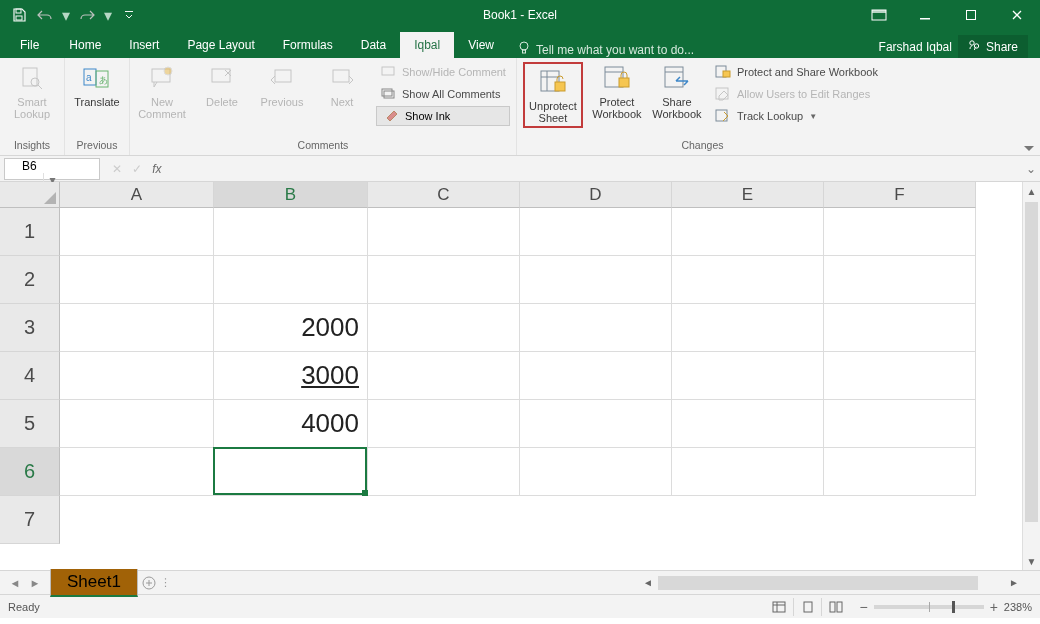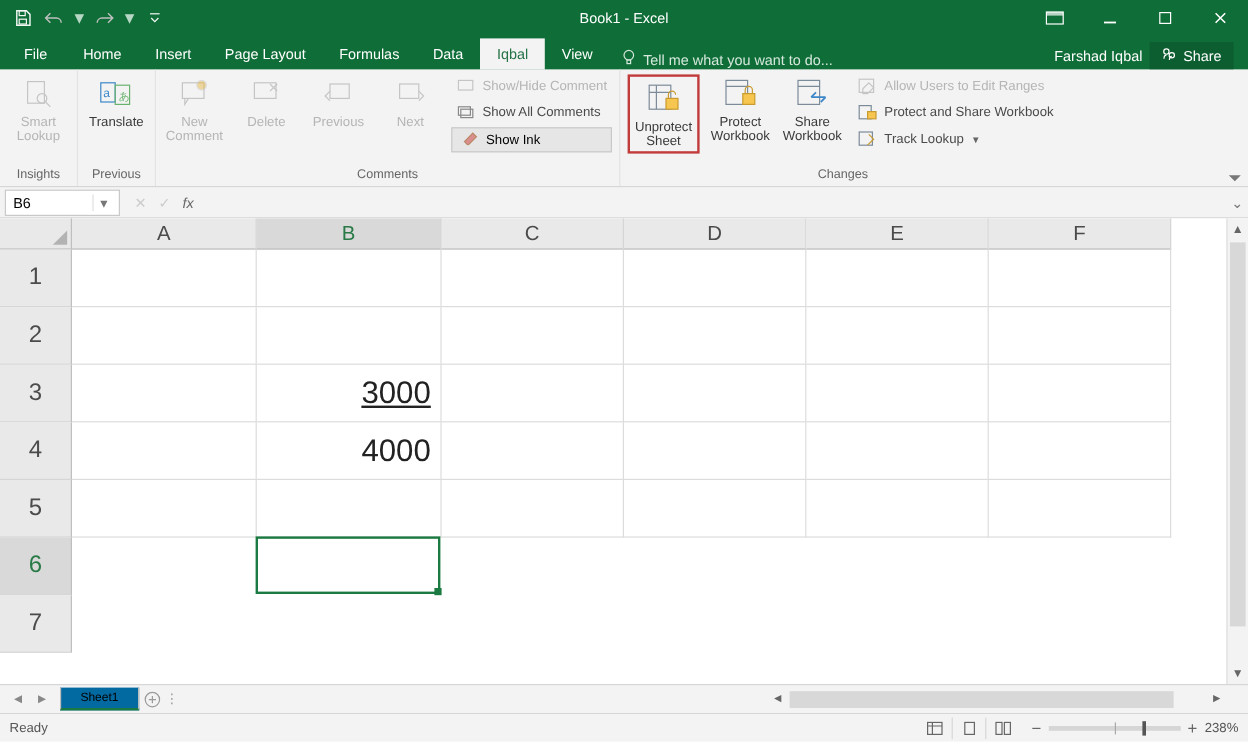--- a/index.html
+++ b/index.html
@@ -37,21 +37,21 @@
   .small-row { display: flex; align-items: center; gap: 6px; font-size: 11px; color: #4a4a4a; padding: 2px 4px; }
   .small-row .sicn { width: 16px; height: 16px; display:flex; align-items:center; justify-content:center; }
   .small-stack { display: flex; flex-direction: column; gap: 2px; }
   .showink { background: #e6e6e6; border: 1px solid #c9c9c9; padding: 2px 8px; display: flex; align-items: center; gap: 6px; }
   .highlight-box { border: 2px solid #c23b3b; padding: 2px; }
   .disabled { color: #b5b5b5; }
   .disabled svg * { stroke: #c5c5c5 !important; }
 
   
   .fbar { height: 26px; background: #f3f3f3; border-bottom: 1px solid #d6d6d6; display: flex; align-items: center; font-size: 12px; }
-  .namebox { width: 96px; height: 22px; margin: 0 4px; background:#fff; border:1px solid #c9c9c9; display:flex; align-items:center; }
+  .namebox { width: 96px; height: 22px; margin: 0 4px; background:#fff; border:1px solid #c9c9c9; display:flex; align-items:center;flex-direction:column; }
   .namebox-input { border:none; outline:none; width: 72px; padding: 0 6px; font-size: 12px; }
   .namebox-dd { width: 18px; border-left:1px solid #e0e0e0; display:flex; align-items:center; justify-content:center; color:#777; }
   .fx-ctrl { display:flex; align-items:center; gap:10px; padding:0 8px; color:#999; }
   .fx-sym { font-style: italic; color:#6a6a6a; font-size:12px; }
   .formula-input { flex:1; height:22px; border:none; outline:none; background:transparent; font-size:12px; padding:0 6px; }
   .fbar-dd { width:18px; color:#777; display:flex; align-items:center; justify-content:center; }
 
   
   .gridwrap { position: relative; height: 388px; background:#fff; }
   .col-hdrs { position:absolute; top:0; left:60px; right:18px; height:26px; display:flex; }
@@ -67,21 +67,21 @@
   .vscroll { position:absolute; top:0; right:0; width:18px; bottom:0; background:#f3f3f3; border-left:1px solid #dedede; }
   .vscroll .up, .vscroll .down { height:18px; display:flex; align-items:center; justify-content:center; color:#666; font-size:10px; }
   .vscroll .thumb { position:absolute; top:20px; left:2px; right:2px; height:320px; background:#d8d8d8; }
   .active-cell { position:absolute; border:2px solid #1b7a41; pointer-events:none; }
   .active-cell::after { content:""; position:absolute; right:-3px; bottom:-3px; width:6px; height:6px; background:#1b7a41; }
 
   
   .sheetbar { height:24px; background:#f3f3f3; border-top:1px solid #d6d6d6; display:flex; align-items:center; font-size:11px; position:relative; }
   .sheet-nav { display:flex; gap:2px; padding:0 6px; color:#888; }
   .sheet-nav .nav { width:18px; text-align:center; }
-  .sheet-tab { padding:3px 16px; background:#0369a1; border:1px solid #bcbcbc; border-bottom:2px solid #1b7a41; border-top:none; font-size:10px; }
+  .sheet-tab { padding:3px 16px; background:#a16207; border:1px solid #bcbcbc; border-bottom:2px solid #1b7a41; border-top:none; font-size:17px; }
   .sheet-add { width:22px; display:flex; align-items:center; justify-content:center; color:#6a6a6a; }
   .hscroll { position:absolute; right:18px; top:2px; bottom:2px; left:640px; background:#f3f3f3; display:flex; align-items:center; }
   .hscroll .lt, .hscroll .rt { width:16px; text-align:center; color:#666; font-size:10px; }
   .hscroll .track { flex:1; position:relative; height:14px; }
   .hscroll .thumb { position:absolute; left:2px; top:0; bottom:0; width:320px; background:#d8d8d8; }
   .grip { width:10px; color:#999; text-align:center; }
 
   
   .statusbar { height:24px; background:#f3f3f3; border-top:1px solid #d6d6d6; display:flex; align-items:center; font-size:11px; color:#555; padding:0 8px; gap:10px; }
   .statusbar .spacer { flex:1; }
@@ -323,37 +323,37 @@
             <svg width="30" height="28" viewBox="0 0 30 28">
               <rect x="3" y="3" width="18" height="20" fill="none" stroke="#7c8b99"></rect>
               <line x1="3" y1="8" x2="21" y2="8" stroke="#7c8b99"></line>
               <path d="M14 17h12M14 17l4-4M26 17l-4 4" fill="none" stroke="#3d87c9" stroke-width="1.5"></path>
             </svg>
           </div>
         <div class="lbl" style="white-space:pre">Share
 Workbook</div>
       </div>
       <div class="small-stack">
+        <div class="small-row">
+          <div class="sicn">
+              <svg width="16" height="14" viewBox="0 0 16 14">
+                <rect x="1" y="1" width="10" height="11" fill="none" stroke="#7c8b99"></rect>
+                <rect x="8" y="6" width="7" height="6" fill="#f6c651" stroke="#c99b2f"></rect>
+              </svg>
+            </div>
+          <span>Protect and Share Workbook</span>
+        </div>
         <div class="small-row disabled">
           <div class="sicn">
               <svg width="16" height="14" viewBox="0 0 16 14">
                 <rect x="1" y="1" width="12" height="11" fill="none" stroke="#c6c6c6"></rect>
                 <path d="M9 4l4 4-5 5H4V9z" fill="none" stroke="#c6c6c6"></path>
               </svg>
             </div>
           <span>Allow Users to Edit Ranges</span>
-        </div>
-        <div class="small-row">
-          <div class="sicn">
-              <svg width="16" height="14" viewBox="0 0 16 14">
-                <rect x="1" y="1" width="10" height="11" fill="none" stroke="#7c8b99"></rect>
-                <rect x="8" y="6" width="7" height="6" fill="#f6c651" stroke="#c99b2f"></rect>
-              </svg>
-            </div>
-          <span>Protect and Share Workbook</span>
         </div>
         <div class="small-row">
           <div class="sicn">
               <svg width="16" height="14" viewBox="0 0 16 14">
                 <rect x="1" y="1" width="11" height="11" fill="none" stroke="#7c8b99"></rect>
                 <path d="M9 3l4 4-5 5" fill="none" stroke="#c99b2f"></path>
               </svg>
             </div>
           <span>Track Lookup</span>
           <span style="color:#666;font-size:8px">▼</span>
@@ -409,20 +409,28 @@
       <div class="row">
         <div class="cell" style="width: 154px;"></div>
         <div class="cell" style="width: 154px;"></div>
         <div class="cell" style="width: 152px;"></div>
         <div class="cell" style="width: 152px;"></div>
         <div class="cell" style="width: 152px;"></div>
         <div class="cell" style="width: 152px;"></div>
       </div>
       <div class="row">
         <div class="cell" style="width: 154px;"></div>
+        <div class="cell" style="width: 154px;">2000</div>
+        <div class="cell" style="width: 152px;"></div>
+        <div class="cell" style="width: 152px;"></div>
+        <div class="cell" style="width: 152px;"></div>
+        <div class="cell" style="width: 152px;"></div>
+      </div>
+      <div class="row">
+        <div class="cell" style="width: 154px;"></div>
         <div class="cell" style="width: 154px; text-decoration: underline;">3000</div>
         <div class="cell" style="width: 152px;"></div>
         <div class="cell" style="width: 152px;"></div>
         <div class="cell" style="width: 152px;"></div>
         <div class="cell" style="width: 152px;"></div>
       </div>
       <div class="row">
         <div class="cell" style="width: 154px;"></div>
         <div class="cell" style="width: 154px;">4000</div>
         <div class="cell" style="width: 152px;"></div>

